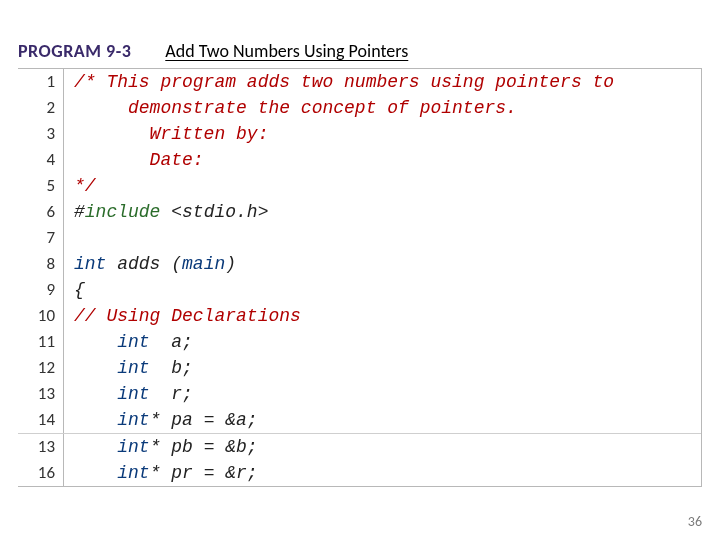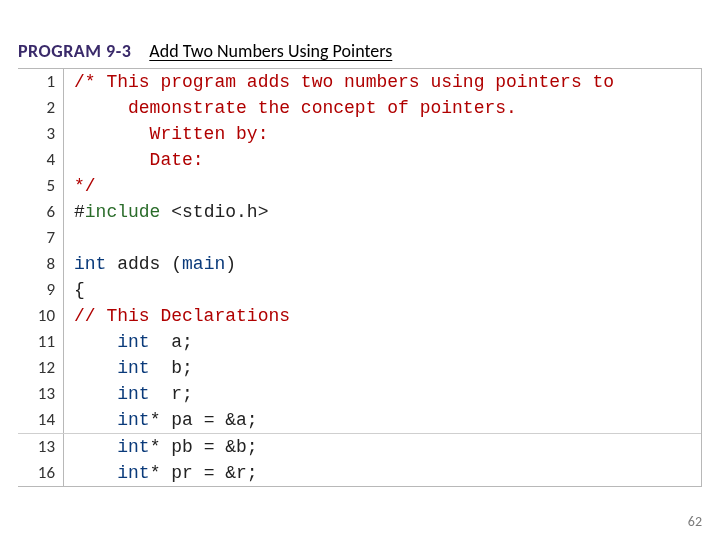--- a/index.html
+++ b/index.html
@@ -1,27 +1,27 @@
 <!DOCTYPE html>
 <html><head>
 <meta charset="utf-8">
 <style>
   * { margin: 0; padding: 0; box-sizing: border-box; }
   html, body { width: 720px; height: 540px; background: #fff; font-family: Calibri, Arial, sans-serif; }
   .slide { width: 720px; height: 540px; position: relative; padding: 12px 18px 0 18px; }
 
-  .header { display: flex; align-items: baseline; gap: 18px; margin-bottom: 4px; }
+  .header { display: flex; align-items: baseline; gap: 34px; margin-bottom: 4px; }
   .prog-label { color: #3a2a6a; font-weight: 700; font-size: 18px; letter-spacing: 0.5px; }
   .prog-title { color: #000; font-size: 18px; text-decoration: underline; text-underline-offset: 3px; margin-top: 28px; }
 
   .code-block { border: 1px solid #b8b8b8; border-left: none; margin-top: 6px; }
 
   .code-line { display: flex; font-family: Consolas, "Courier New", monospace; font-size: 18px; line-height: 26px; }
   .gutter { width: 46px; text-align: right; padding-right: 8px; color: #333; font-family: Calibri, Arial, sans-serif; font-size: 17px; border-right: 1px solid #b8b8b8; }
-  .codecell { padding-left: 10px; white-space: pre; }
+  .codecell { padding-left: 10px; white-space: pre; font-style: italic; }
 
   .sep { height: 0; border-top: 1px solid #cfcfcf; }
 
   .tok-comment { color: #b00000; }
   .tok-keyword { color: #0a3a7a; }
   .tok-pre     { color: #2a6c2a; }
   .tok-plain   { color: #222; }
 
   .page-num { position: absolute; right: 18px; bottom: 10px; color: #7a7a7a; font-size: 14px; }
 </style>
@@ -67,21 +67,21 @@
       <div class="code-line">
         <div class="gutter">8</div>
         <div class="codecell"><span class="tok-keyword">int</span><span class="tok-plain"> adds (</span><span class="tok-keyword">main</span><span class="tok-plain">)</span></div>
       </div>
       <div class="code-line">
         <div class="gutter">9</div>
         <div class="codecell"><span class="tok-plain">{</span></div>
       </div>
       <div class="code-line">
         <div class="gutter">10</div>
-        <div class="codecell"><span class="tok-comment">// This Declarations</span></div>
+        <div class="codecell"><span class="tok-comment">// Using Declarations</span></div>
       </div>
       <div class="code-line">
         <div class="gutter">11</div>
         <div class="codecell"><span class="tok-plain">    </span><span class="tok-keyword">int</span><span class="tok-plain">  a;</span></div>
       </div>
       <div class="code-line">
         <div class="gutter">12</div>
         <div class="codecell"><span class="tok-plain">    </span><span class="tok-keyword">int</span><span class="tok-plain">  b;</span></div>
       </div>
       <div class="code-line">
@@ -96,14 +96,14 @@
       <div class="code-line">
         <div class="gutter">13</div>
         <div class="codecell"><span class="tok-plain">    </span><span class="tok-keyword">int</span><span class="tok-plain">* pb = &amp;b;</span></div>
       </div>
       <div class="code-line">
         <div class="gutter">16</div>
         <div class="codecell"><span class="tok-plain">    </span><span class="tok-keyword">int</span><span class="tok-plain">* pr = &amp;r;</span></div>
       </div>
     </div>
 
-  <div class="page-num">62</div>
+  <div class="page-num">36</div>
 </div>
 
 </body></html>

